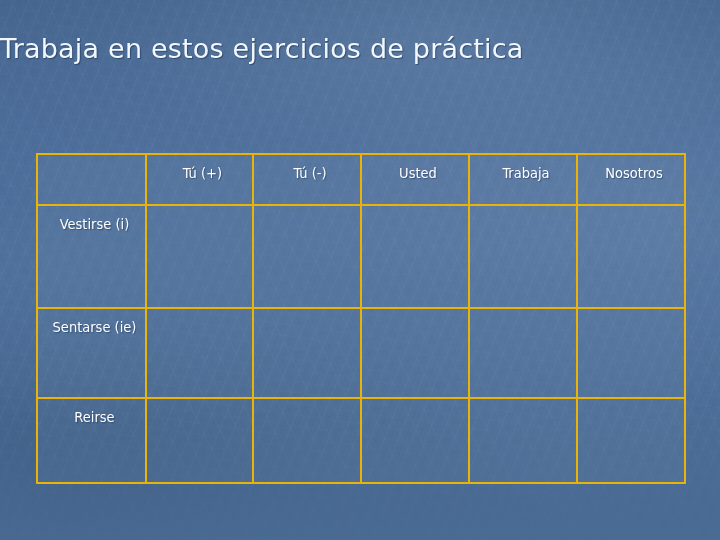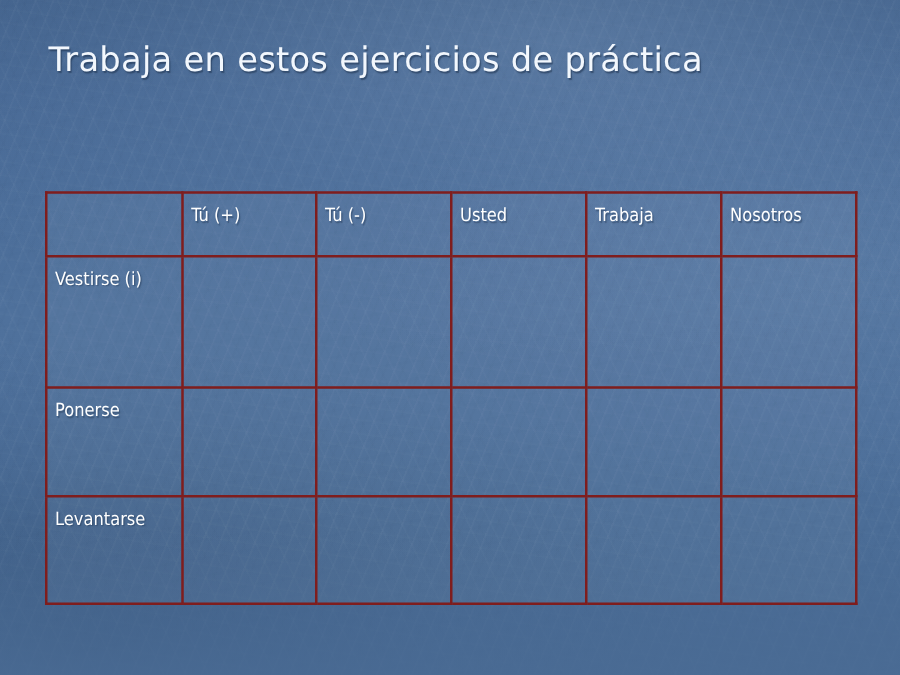--- a/index.html
+++ b/index.html
@@ -96,21 +96,20 @@
     height: 120px;
     background: linear-gradient(180deg, rgba(74,107,148,0) 0%, rgba(74,107,148,0.55) 55%, rgba(74,107,148,0.85) 100%);
   }
 
   
   #title {
     position: absolute;
     left: 0;
     top: 33px;
     width: 601px;
-    text-align: center;
     font-family: "DejaVu Sans", sans-serif;
     font-size: 27px;
     font-weight: 400;
     letter-spacing: 0.2px;
     color: #f2f7fd;
     text-shadow: 1px 1px 1px rgba(25,45,72,0.55);
     white-space: nowrap;
   }
 
   
@@ -122,24 +121,24 @@
     height: 331px;
   }
   table.grid {
     width: 648px;
     height: 331px;
     border-collapse: collapse;
     table-layout: fixed;
   }
   table.grid td,
   table.grid th {
-    border: 2px solid #7f1d1d;
+    border: 2px solid #eab308;
     padding: 0 0 0 6px;
     vertical-align: top;
-    text-align: left;
+    text-align: center;
     font-family: "DejaVu Sans Condensed", "Liberation Sans Narrow", "Liberation Sans", sans-serif;
     font-size: 14.5px;
     font-weight: 400;
     color: #ffffff;
     text-shadow: 1px 1px 1px rgba(25,45,72,0.45);
     background-color: rgba(255,255,255,0.035);
     line-height: 1.25;
   }
   table.grid th {
     font-weight: 400;
@@ -227,61 +226,61 @@
               <span class="cell-pad"></span>
             </td>
           <td>
               <span class="cell-pad"></span>
             </td>
           <td>
               <span class="cell-pad"></span>
             </td>
         </tr>
 
+        <tr class="r-2">
+          <td>
+              <span class="cell-pad">Sentarse (ie)</span>
+            </td>
+          <td>
+              <span class="cell-pad"></span>
+            </td>
+          <td>
+              <span class="cell-pad"></span>
+            </td>
+          <td>
+              <span class="cell-pad"></span>
+            </td>
+          <td>
+              <span class="cell-pad"></span>
+            </td>
+          <td>
+              <span class="cell-pad"></span>
+            </td>
+        </tr>
 
         <tr class="r-3">
           <td>
-              <span class="cell-pad">Ponerse</span>
-            </td>
-          <td>
-              <span class="cell-pad"></span>
-            </td>
-          <td>
-              <span class="cell-pad"></span>
-            </td>
-          <td>
-              <span class="cell-pad"></span>
-            </td>
-          <td>
-              <span class="cell-pad"></span>
-            </td>
-          <td>
-              <span class="cell-pad"></span>
-            </td>
-        </tr>
-
-
-        <tr class="r-5">
-          <td>
-              <span class="cell-pad">Levantarse</span>
-            </td>
-          <td>
-              <span class="cell-pad"></span>
-            </td>
-          <td>
-              <span class="cell-pad"></span>
-            </td>
-          <td>
-              <span class="cell-pad"></span>
-            </td>
-          <td>
-              <span class="cell-pad"></span>
-            </td>
-          <td>
-              <span class="cell-pad"></span>
-            </td>
-        </tr>
+              <span class="cell-pad">Reirse</span>
+            </td>
+          <td>
+              <span class="cell-pad"></span>
+            </td>
+          <td>
+              <span class="cell-pad"></span>
+            </td>
+          <td>
+              <span class="cell-pad"></span>
+            </td>
+          <td>
+              <span class="cell-pad"></span>
+            </td>
+          <td>
+              <span class="cell-pad"></span>
+            </td>
+        </tr>
+
+
 
       </tbody>
     </table>
   </div>
 
 </div>
 
 </body></html>

